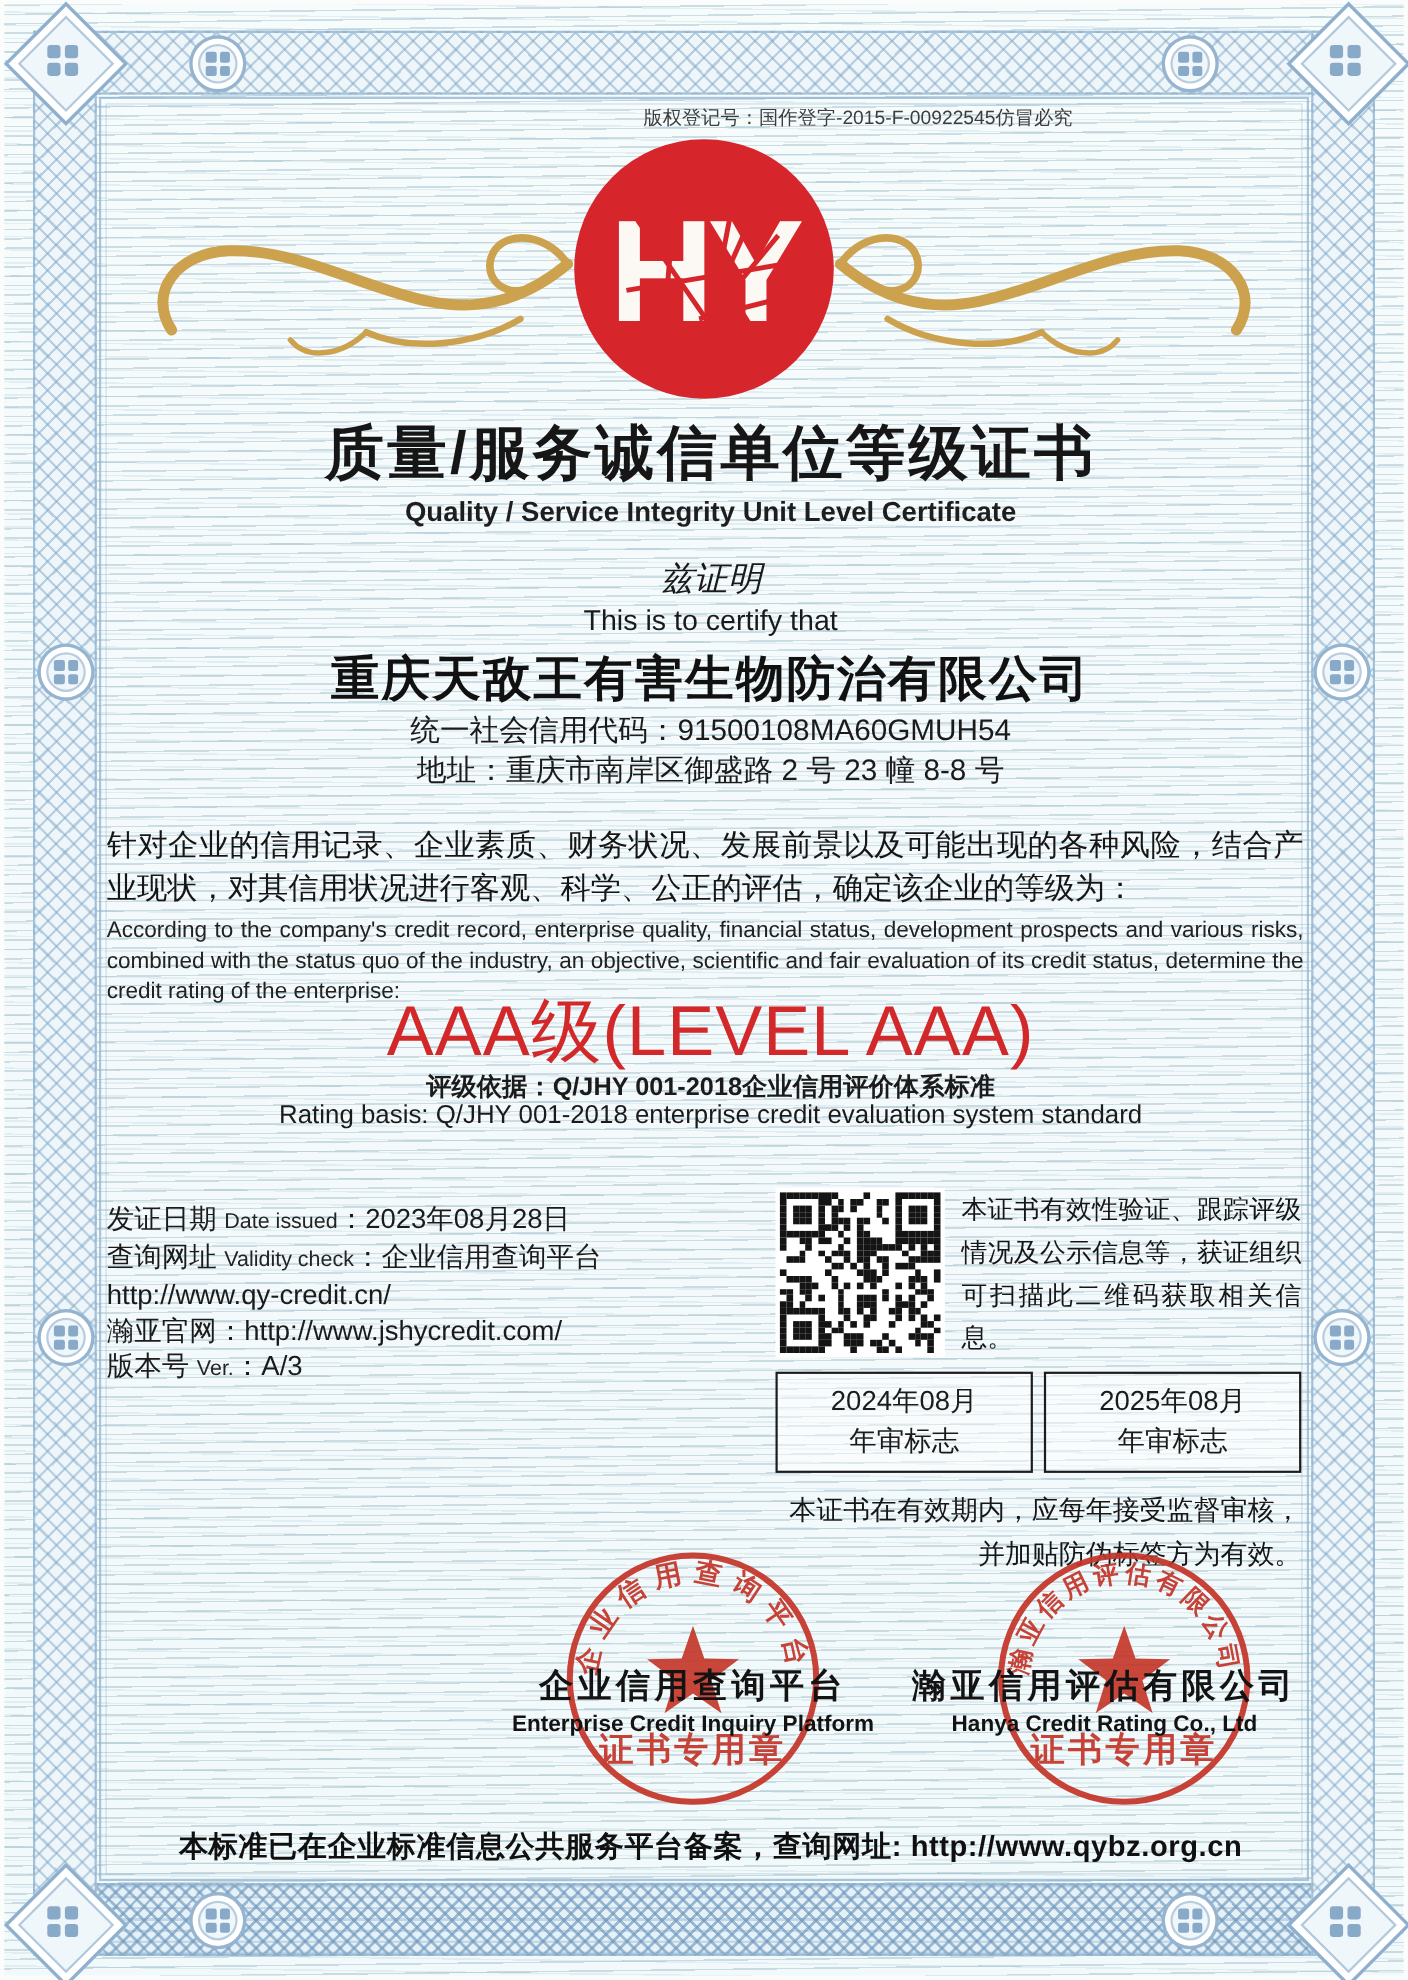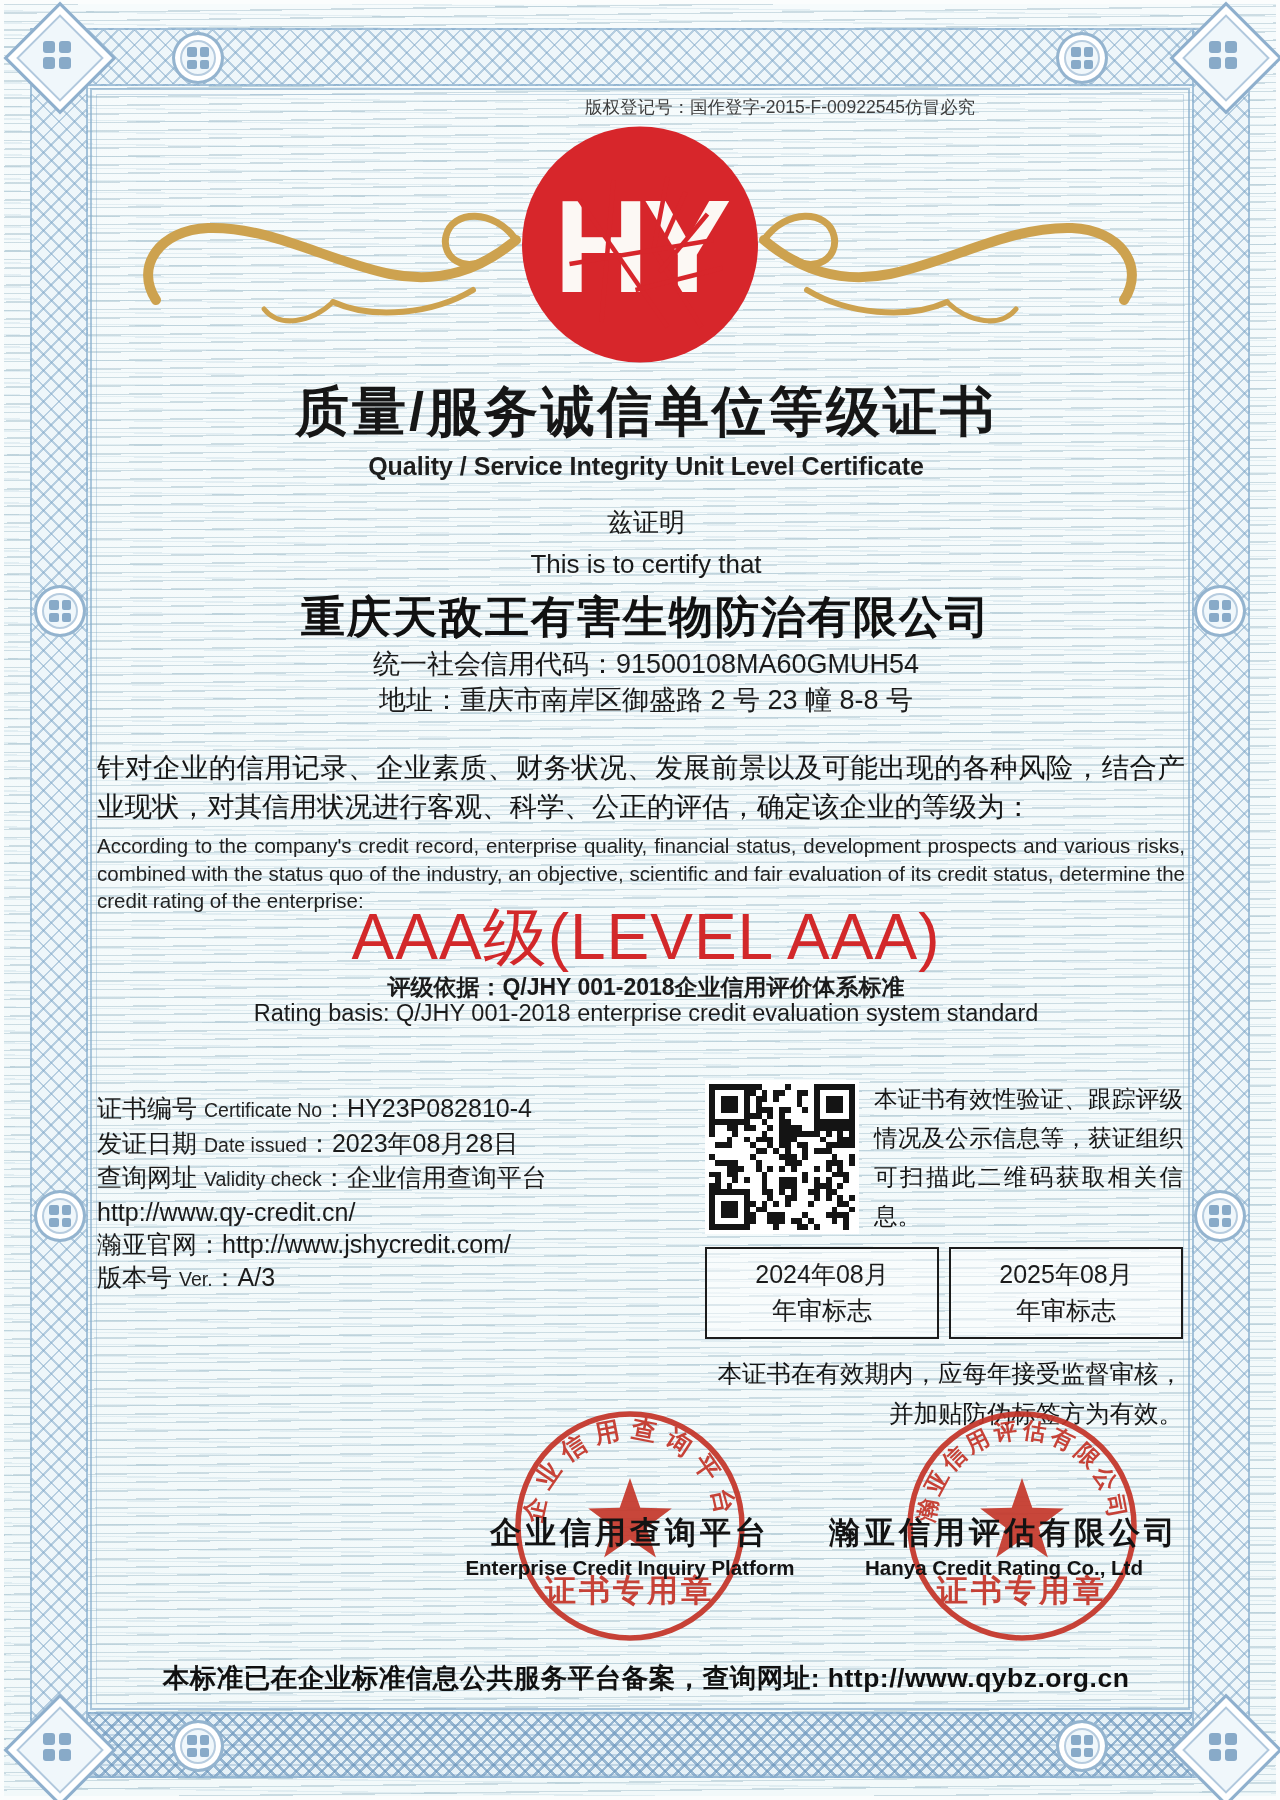--- a/index.html
+++ b/index.html
@@ -50,21 +50,21 @@
   .medal .dots i{background:rgba(110,150,188,.8);border-radius:2px;}
   
   .abs{position:absolute;}
   .ctr{left:0;right:0;text-align:center;padding-left:12px;}
   .copyright{left:585px;top:95px;font-size:17.5px;color:#3d3d3d;white-space:nowrap;}
   .flourish{left:128px;top:182px;}
   .flourish.rt{left:auto;right:128px;transform:scaleX(-1);}
   .logo{left:50%;top:122px;transform:translateX(-50%);}
   .title-zh{top:376px;font-size:54px;font-weight:800;letter-spacing:3px;color:#161616;}
   .title-en{top:452px;font-size:25px;font-weight:600;color:#1e1e1e;}
-  .certify-zh{top:505px;font-size:26px;color:#1a1a1a;}
+  .certify-zh{top:505px;font-size:31px;color:#1a1a1a;font-style:italic;}
   .certify-en{top:549px;font-size:26px;color:#1a1a1a;}
   .company{top:588px;font-size:44px;font-weight:800;letter-spacing:2px;color:#111;}
   .codeline{top:646px;font-size:27px;}
   .addrline{top:682px;font-size:27px;}
   .para{left:97px;right:95px;top:748px;}
   .para-zh{font-size:27.5px;line-height:39px;text-align:justify;color:#161616;}
   .para-en{margin-top:6px;font-size:20.5px;line-height:27.5px;text-align:justify;color:#222;}
   .level{top:894px;font-size:64px;font-weight:400;letter-spacing:1px;}
   .basis-zh{top:972px;font-size:23px;font-weight:600;}
   .basis-en{top:1000px;font-size:23.5px;}
@@ -253,21 +253,20 @@
     <div class="para-zh">针对企业的信用记录、企业素质、财务状况、发展前景以及可能出现的各种风险，结合产业现状，对其信用状况进行客观、科学、公正的评估，确定该企业的等级为：</div>
     <div class="para-en">According to the company's credit record, enterprise quality, financial status, development prospects and various risks, combined with the status quo of the industry, an objective, scientific and fair evaluation of its credit status, determine the credit rating of the enterprise:</div>
   </div>
 
   <div class="abs ctr level" style="color:#d2282a;">AAA级(LEVEL AAA)</div>
   <div class="abs ctr basis-zh">评级依据：Q/JHY 001-2018企业信用评价体系标准</div>
   <div class="abs ctr basis-en">Rating basis: Q/JHY 001-2018 enterprise credit evaluation system standard</div>
 
   <div class="abs details">
     <div class="dleft">
-      <div><span>证书编号</span> <span class="en">Certificate No</span><span>：</span><span>HY23P082810-4</span></div>
       <div><span>发证日期</span> <span class="en">Date issued</span><span>：</span><span>2023年08月28日</span></div>
       <div><span>查询网址</span> <span class="en">Validity check</span><span>：</span><span>企业信用查询平台</span></div>
       <div>http://www.qy-credit.cn/</div>
       <div>瀚亚官网：http://www.jshycredit.com/</div>
       <div><span>版本号</span> <span class="en">Ver.</span><span>：</span><span>A/3</span></div>
     </div>
     <div class="dright">
       <div class="qr-row">
         <div class="qr">
             <i style="grid-row:1;grid-column:1"></i>

